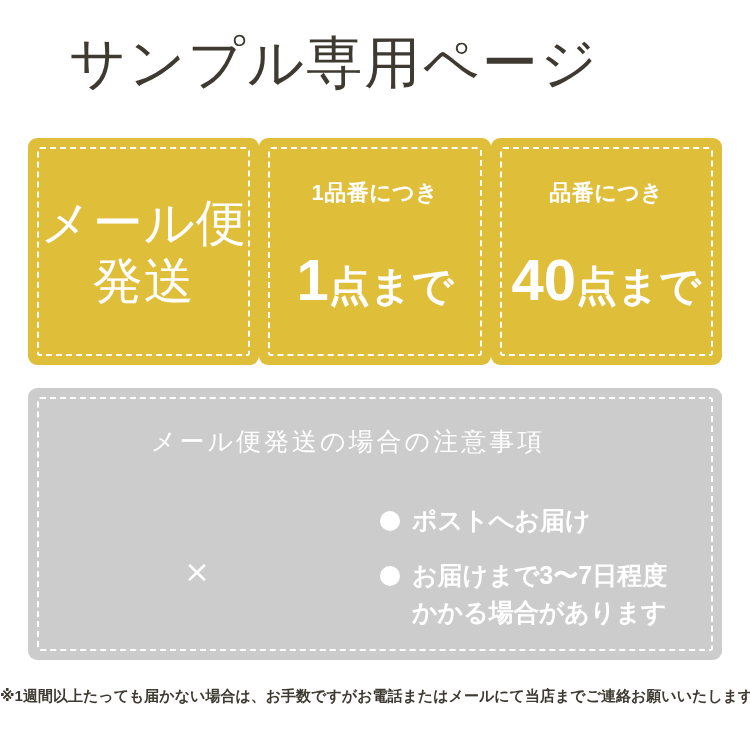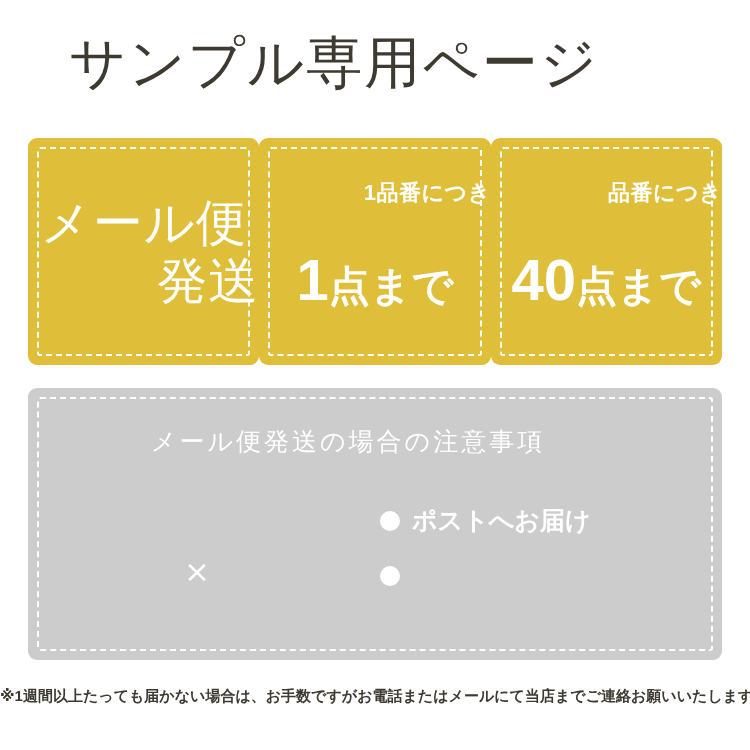--- a/index.html
+++ b/index.html
@@ -80,32 +80,30 @@
     font-family: "DejaVu Sans", "Liberation Sans", sans-serif;
     white-space: nowrap;
   }
   .c1-line2 {
     font-size: 50px;
     line-height: 58px;
     font-weight: 400;
     letter-spacing: 1px;
     font-family: "DejaVu Sans", "Liberation Sans", sans-serif;
     white-space: nowrap;
-    text-align: right;
   }
 
   
   .cap {
     font-size: 22px;
     line-height: 26px;
     font-weight: 700;
     letter-spacing: 0.5px;
     margin-bottom: 46px;
     white-space: nowrap;
-    text-align: right;
   }
   .val {
     font-weight: 700;
     white-space: nowrap;
     line-height: 56px;
     display: block;
   }
   .val .num {
     font-size: 58px;
     letter-spacing: 0px;
@@ -279,19 +277,23 @@
 
       <div class="bullet-row">
         <span class="dot"></span>
         <span class="bullet-text">
           <span>ポストへお届け</span>
         </span>
       </div>
 
       <div class="bullet-row">
         <span class="dot"></span>
+        <span class="bullet-text">
+          <span>お届けまで3〜7日程度</span>
+          <span class="l2">かかる場合があります</span>
+        </span>
       </div>
 
     </div>
   </div>
 </div>
 
 <div class="footnote">※1週間以上たっても届かない場合は、お手数ですがお電話またはメールにて当店までご連絡お願いいたします。</div>
 
 </body></html>

